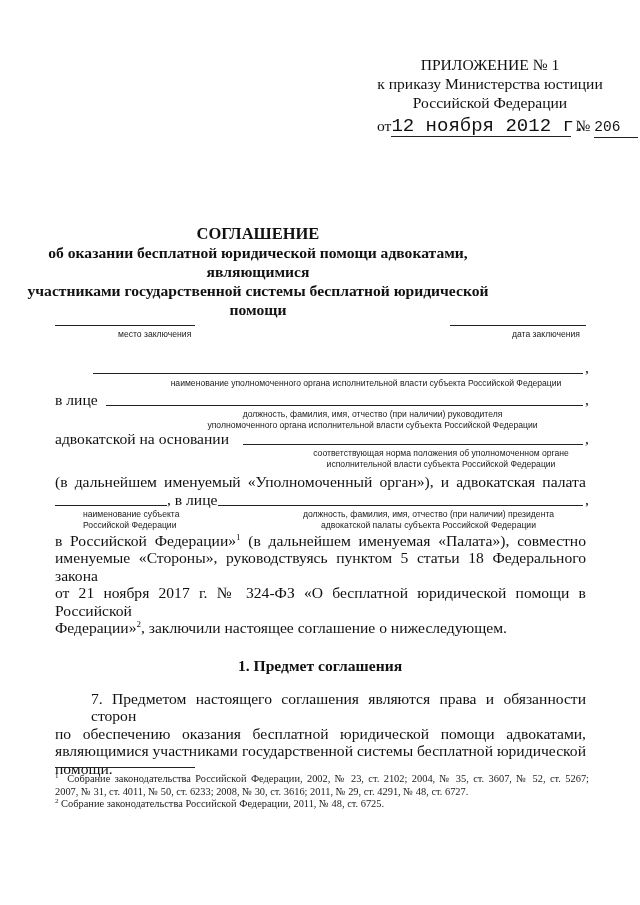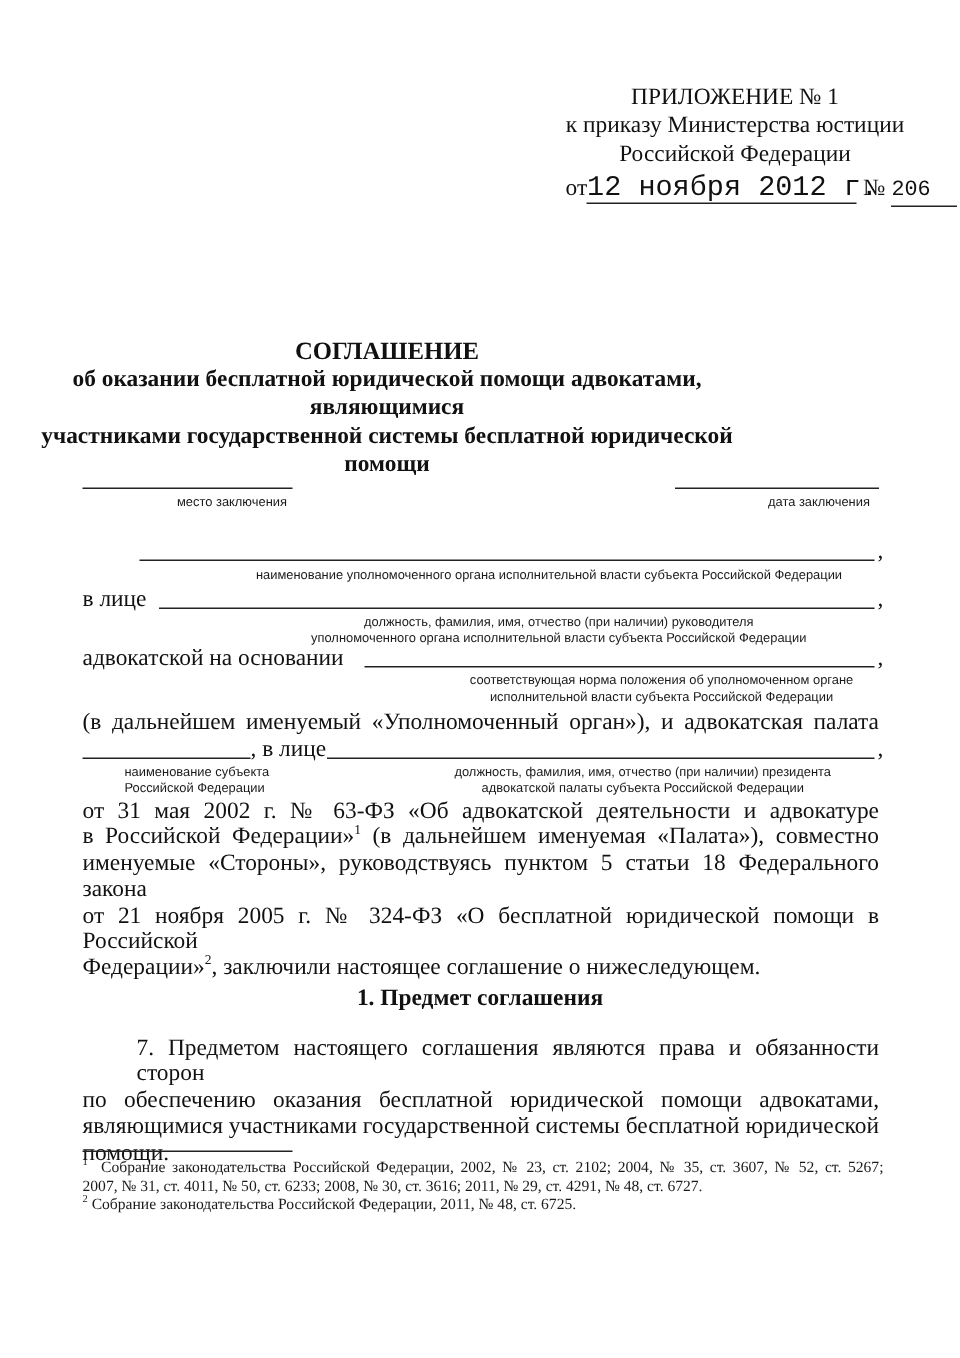--- a/index.html
+++ b/index.html
@@ -60,24 +60,23 @@
 <div class="line" style="left:55px; top:505px; width:112px;"></div>
 <div class="abs ser body16" style="left:167px; top:491px;">, в лице</div>
 <div class="line" style="left:218px; top:505px; width:365px;"></div>
 <div class="abs ser" style="left:585px; top:491px; font-size:15.6px;">,</div>
 <div class="abs sans-small" style="left:55px; top:509px;">наименование субъекта</div>
 <div class="abs sans-small" style="left:55px; top:520px;">Российской Федерации</div>
 <div class="abs sans-small center" style="left:218px; top:509px; width:365px;">должность, фамилия, имя, отчество (при наличии) президента</div>
 <div class="abs sans-small center" style="left:218px; top:520px; width:365px;">адвокатской палаты субъекта Российской Федерации</div>
 
 <div class="abs ser body16" style="left:55px; top:532px; width:531px;">
-  <div class="justify">от 31 мая 2002 г. № 63-ФЗ «Об адвокатской деятельности и адвокатуре</div>
   <div class="justify"><span>в Российской Федерации»</span><sup>1</sup> <span>(в дальнейшем именуемая «Палата»), совместно</span></div>
   <div class="justify">именуемые «Стороны», руководствуясь пунктом 5 статьи 18 Федерального закона</div>
-  <div class="justify">от 21 ноября 2005 г. № 324-ФЗ «О бесплатной юридической помощи в Российской</div>
+  <div class="justify">от 21 ноября 2017 г. № 324-ФЗ «О бесплатной юридической помощи в Российской</div>
   <div><span>Федерации»</span><sup>2</sup><span>, заключили настоящее соглашение о нижеследующем.</span></div>
 </div>
 
 <div class="abs ser center" style="left:0; top:657px; width:640px; font-weight:bold; font-size:15.6px;">1. Предмет соглашения</div>
 
 <div class="abs ser body16" style="left:55px; top:690px; width:531px;">
   <div class="justify" style="padding-left:36px;">7. Предметом настоящего соглашения являются права и обязанности сторон</div>
   <div class="justify">по обеспечению оказания бесплатной юридической помощи адвокатами,</div>
   <div class="justify">являющимися участниками государственной системы бесплатной юридической</div>
   <div>помощи.</div>

